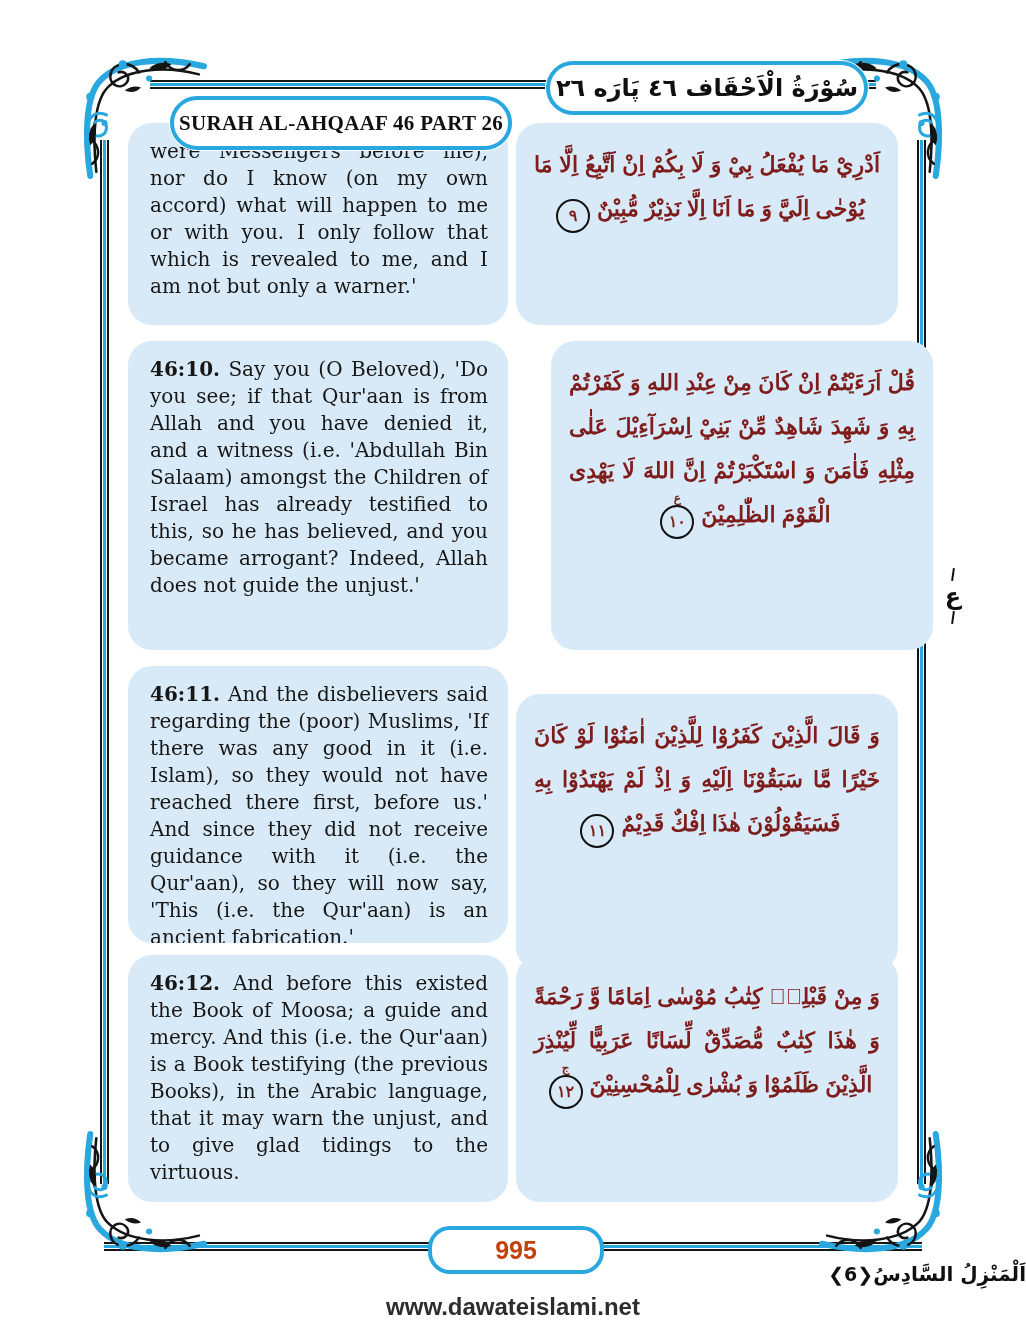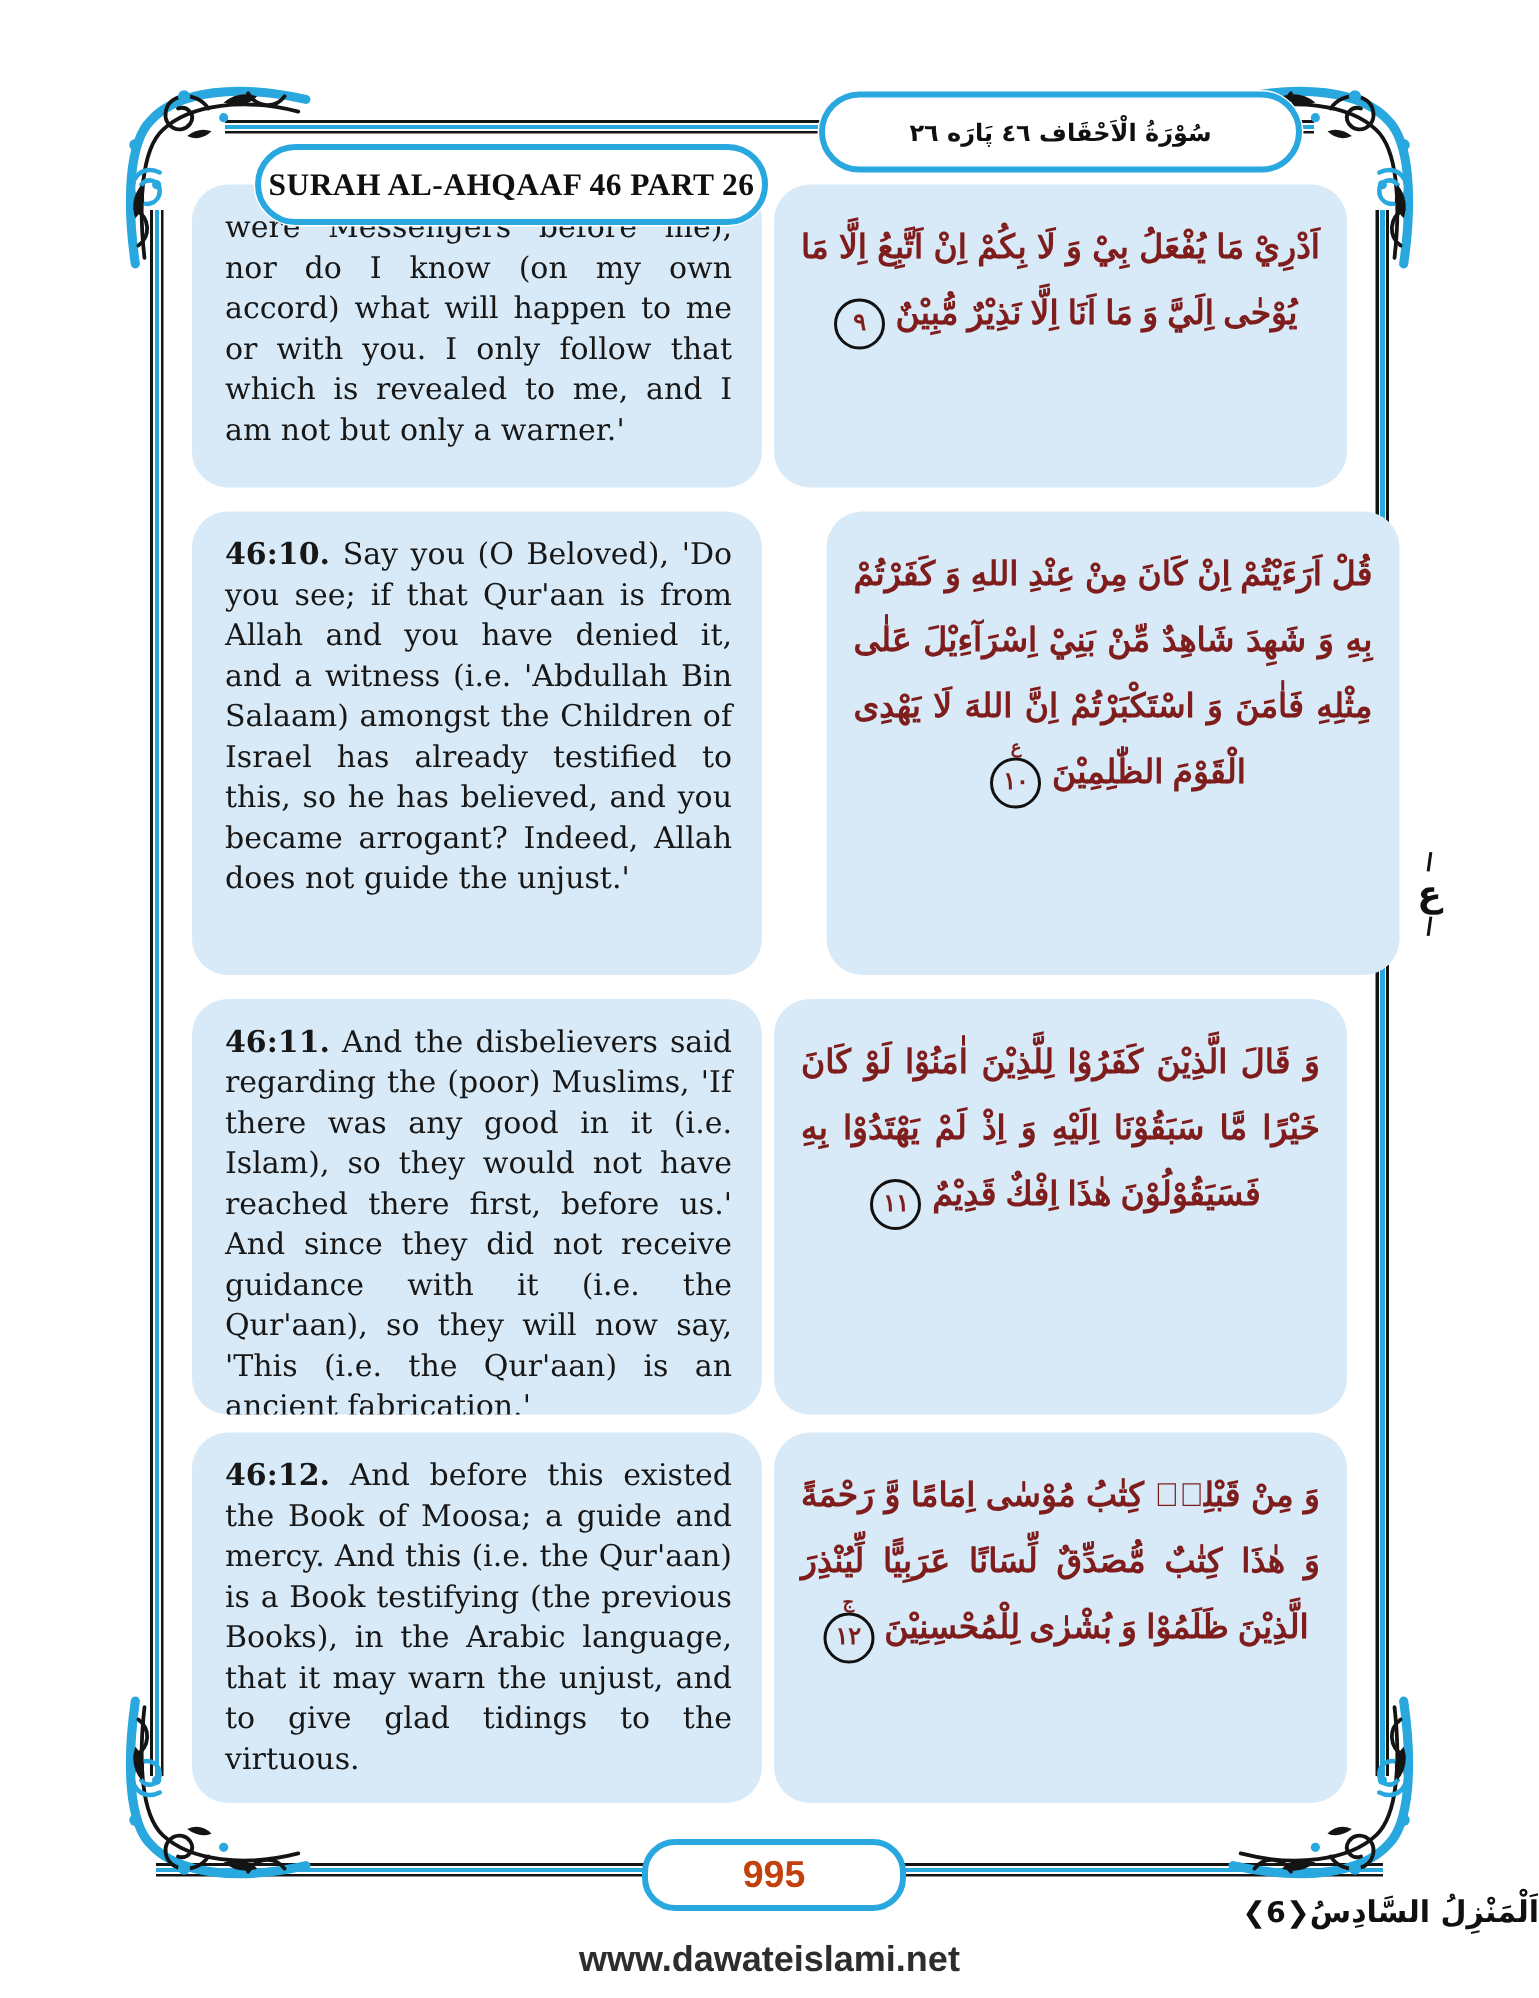--- a/index.html
+++ b/index.html
@@ -17,21 +17,21 @@
     background:linear-gradient(to right,#141414 0 2px,transparent 2px 3px,#29a8df 3px 6px,transparent 6px 7px,#141414 7px 9px);
   }
   .corner{position:absolute;width:132px;height:132px;}
   
   .pill{
     position:absolute;background:#fff;border:4px solid #29a8df;border-radius:28px;
     display:flex;align-items:center;justify-content:center;box-shadow:0 0 0 1px #ffffff;
     z-index:5;
   }
   .pill-en{font-family:"Liberation Serif",serif;font-weight:bold;font-size:21px;color:#101010;letter-spacing:.3px;}
-  .pill-ar{font-family:"DejaVu Sans",sans-serif;font-weight:bold;font-size:16px;color:#101010;direction:rtl;}
+  .pill-ar{font-family:"DejaVu Sans",sans-serif;font-weight:bold;font-size:24px;color:#101010;direction:rtl;}
   .pagenum-pill{
     position:absolute;left:428px;top:1226px;width:168px;height:40px;background:#fff;
     border:4px solid #29a8df;border-radius:22px;display:flex;align-items:center;justify-content:center;
     font-family:"Liberation Sans",sans-serif;font-weight:bold;font-size:25px;color:#c2410c;z-index:5;
   }
   
   .vbox{position:absolute;background:#d8eaf7;border-radius:24px;overflow:hidden;}
   .en{
     font-family:"DejaVu Serif",serif;font-size:20px;line-height:27px;color:#171717;
     text-align:justify;padding:15px 20px 10px 22px;
@@ -194,21 +194,21 @@
       </span>
   </div>
 </div>
 
 <div class="vbox" style="left:128px;top:666px;width:380px;height:277px;">
   <div class="en">
     <span class="ref">46:11.</span>
     <span>And the disbelievers said regarding the (poor) Muslims, 'If there was any good in it (i.e. Islam), so they would not have reached there first, before us.' And since they did not receive guidance with it (i.e. the Qur'aan), so they will now say, 'This (i.e. the Qur'aan) is an ancient fabrication.'</span>
   </div>
 </div>
-<div class="vbox" style="left:516px;top:666px;width:382px;height:277px;">
+<div class="vbox" style="left:516px;top:694px;width:382px;height:277px;">
   <div class="ar">
     <span>وَ قَالَ الَّذِيْنَ كَفَرُوْا لِلَّذِيْنَ اٰمَنُوْا لَوْ كَانَ خَيْرًا مَّا سَبَقُوْنَا اِلَيْهِ وَ اِذْ لَمْ يَهْتَدُوْا بِهِ فَسَيَقُوْلُوْنَ هٰذَا اِفْكٌ قَدِيْمٌ</span><span class="vend">
         <span class="vmark"></span>
         <span class="vcircle">١١</span>
       </span>
   </div>
 </div>
 
 <div class="vbox" style="left:128px;top:955px;width:380px;height:247px;">
   <div class="en">

